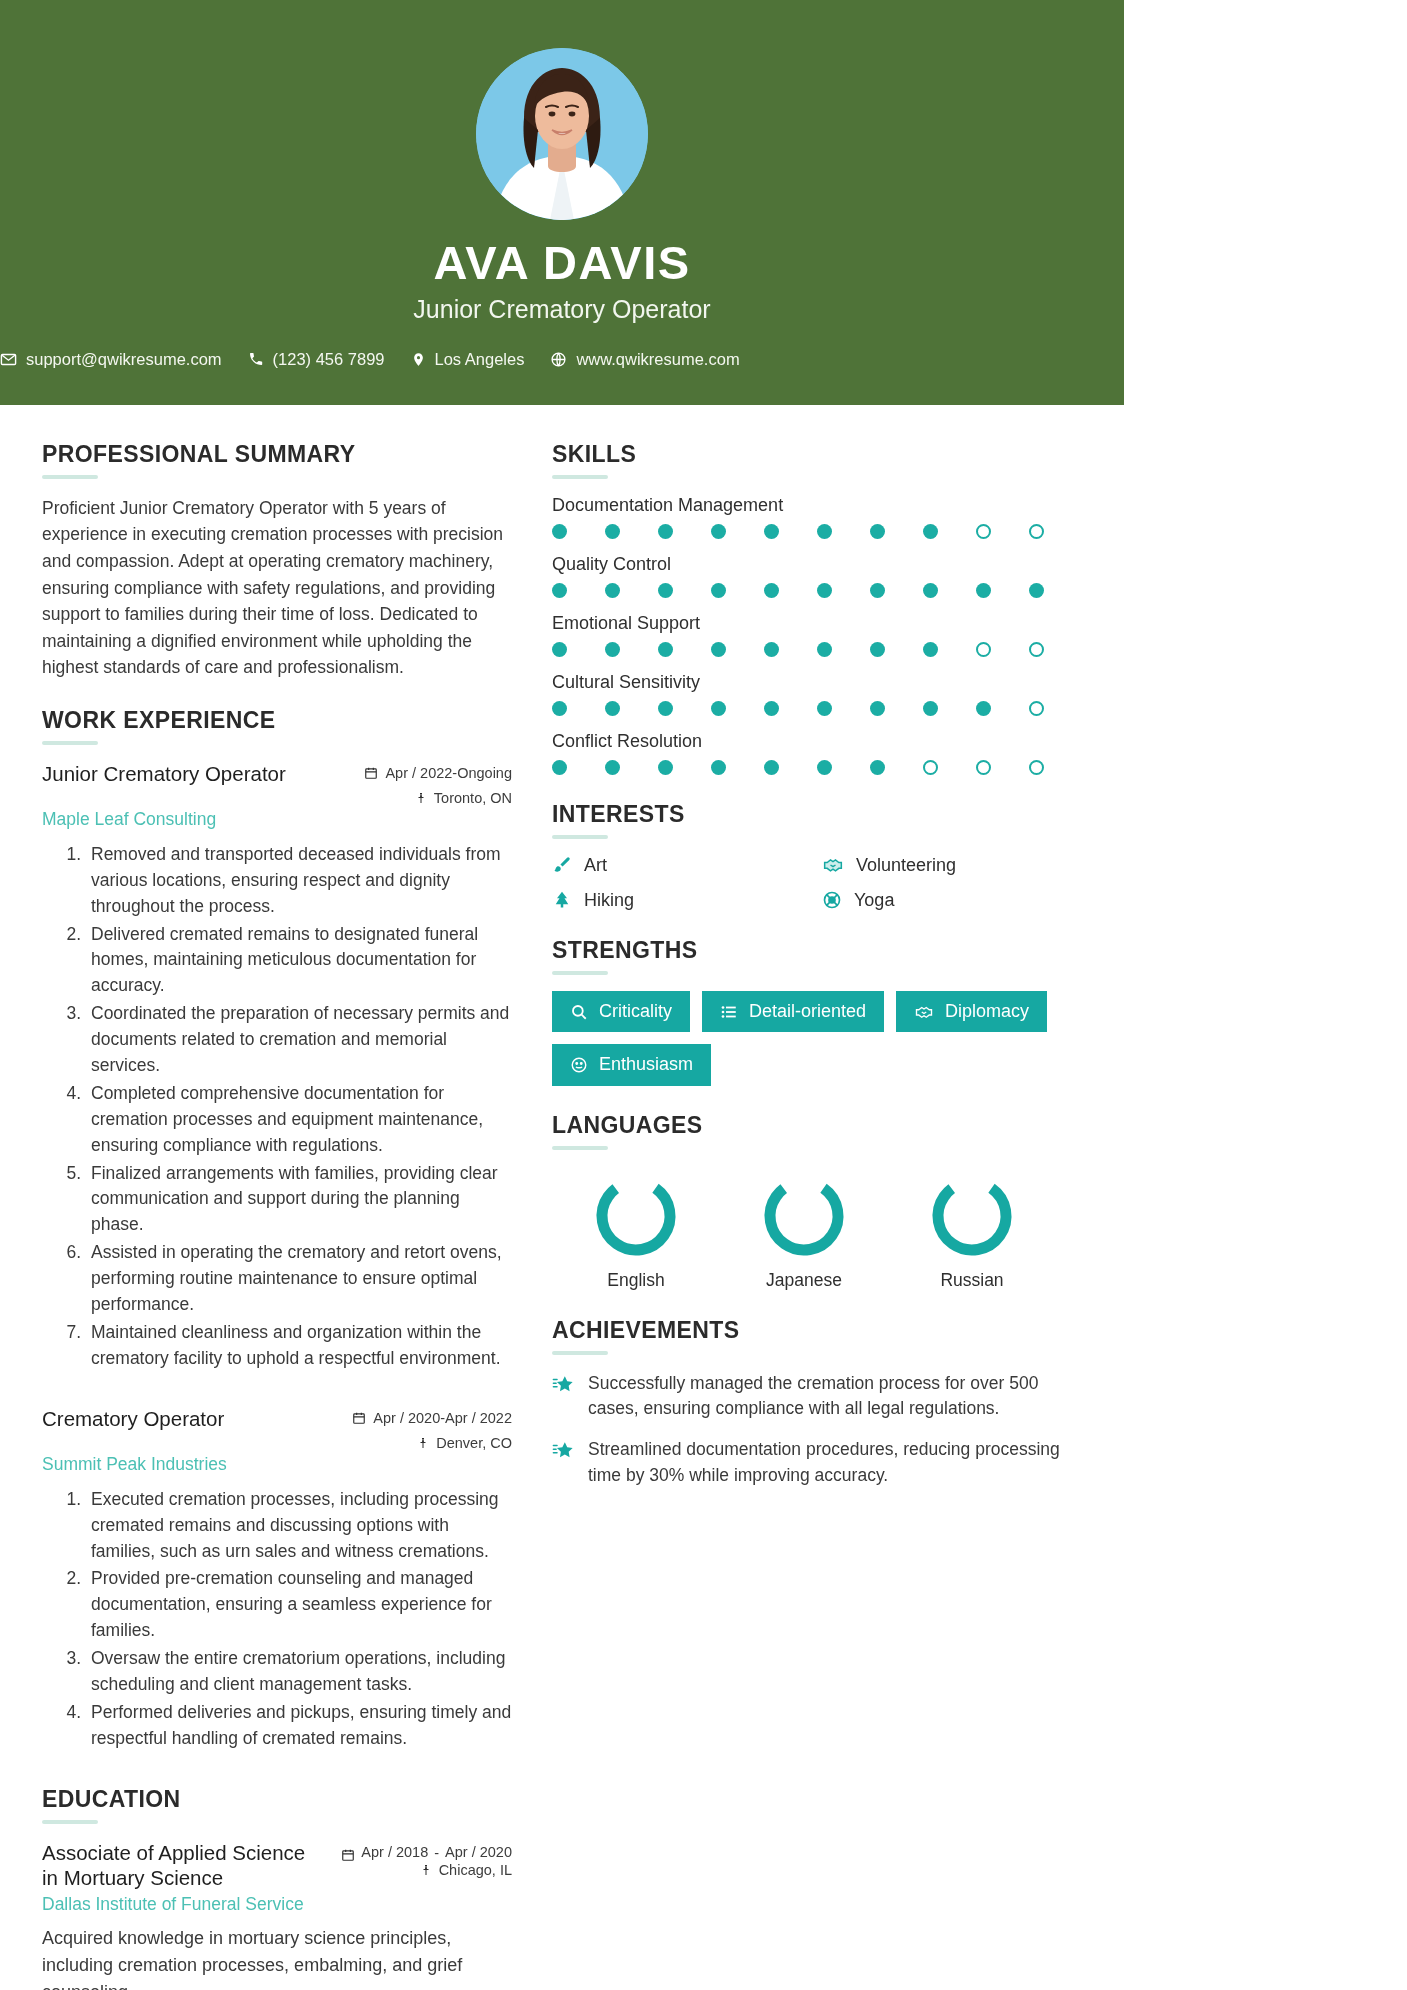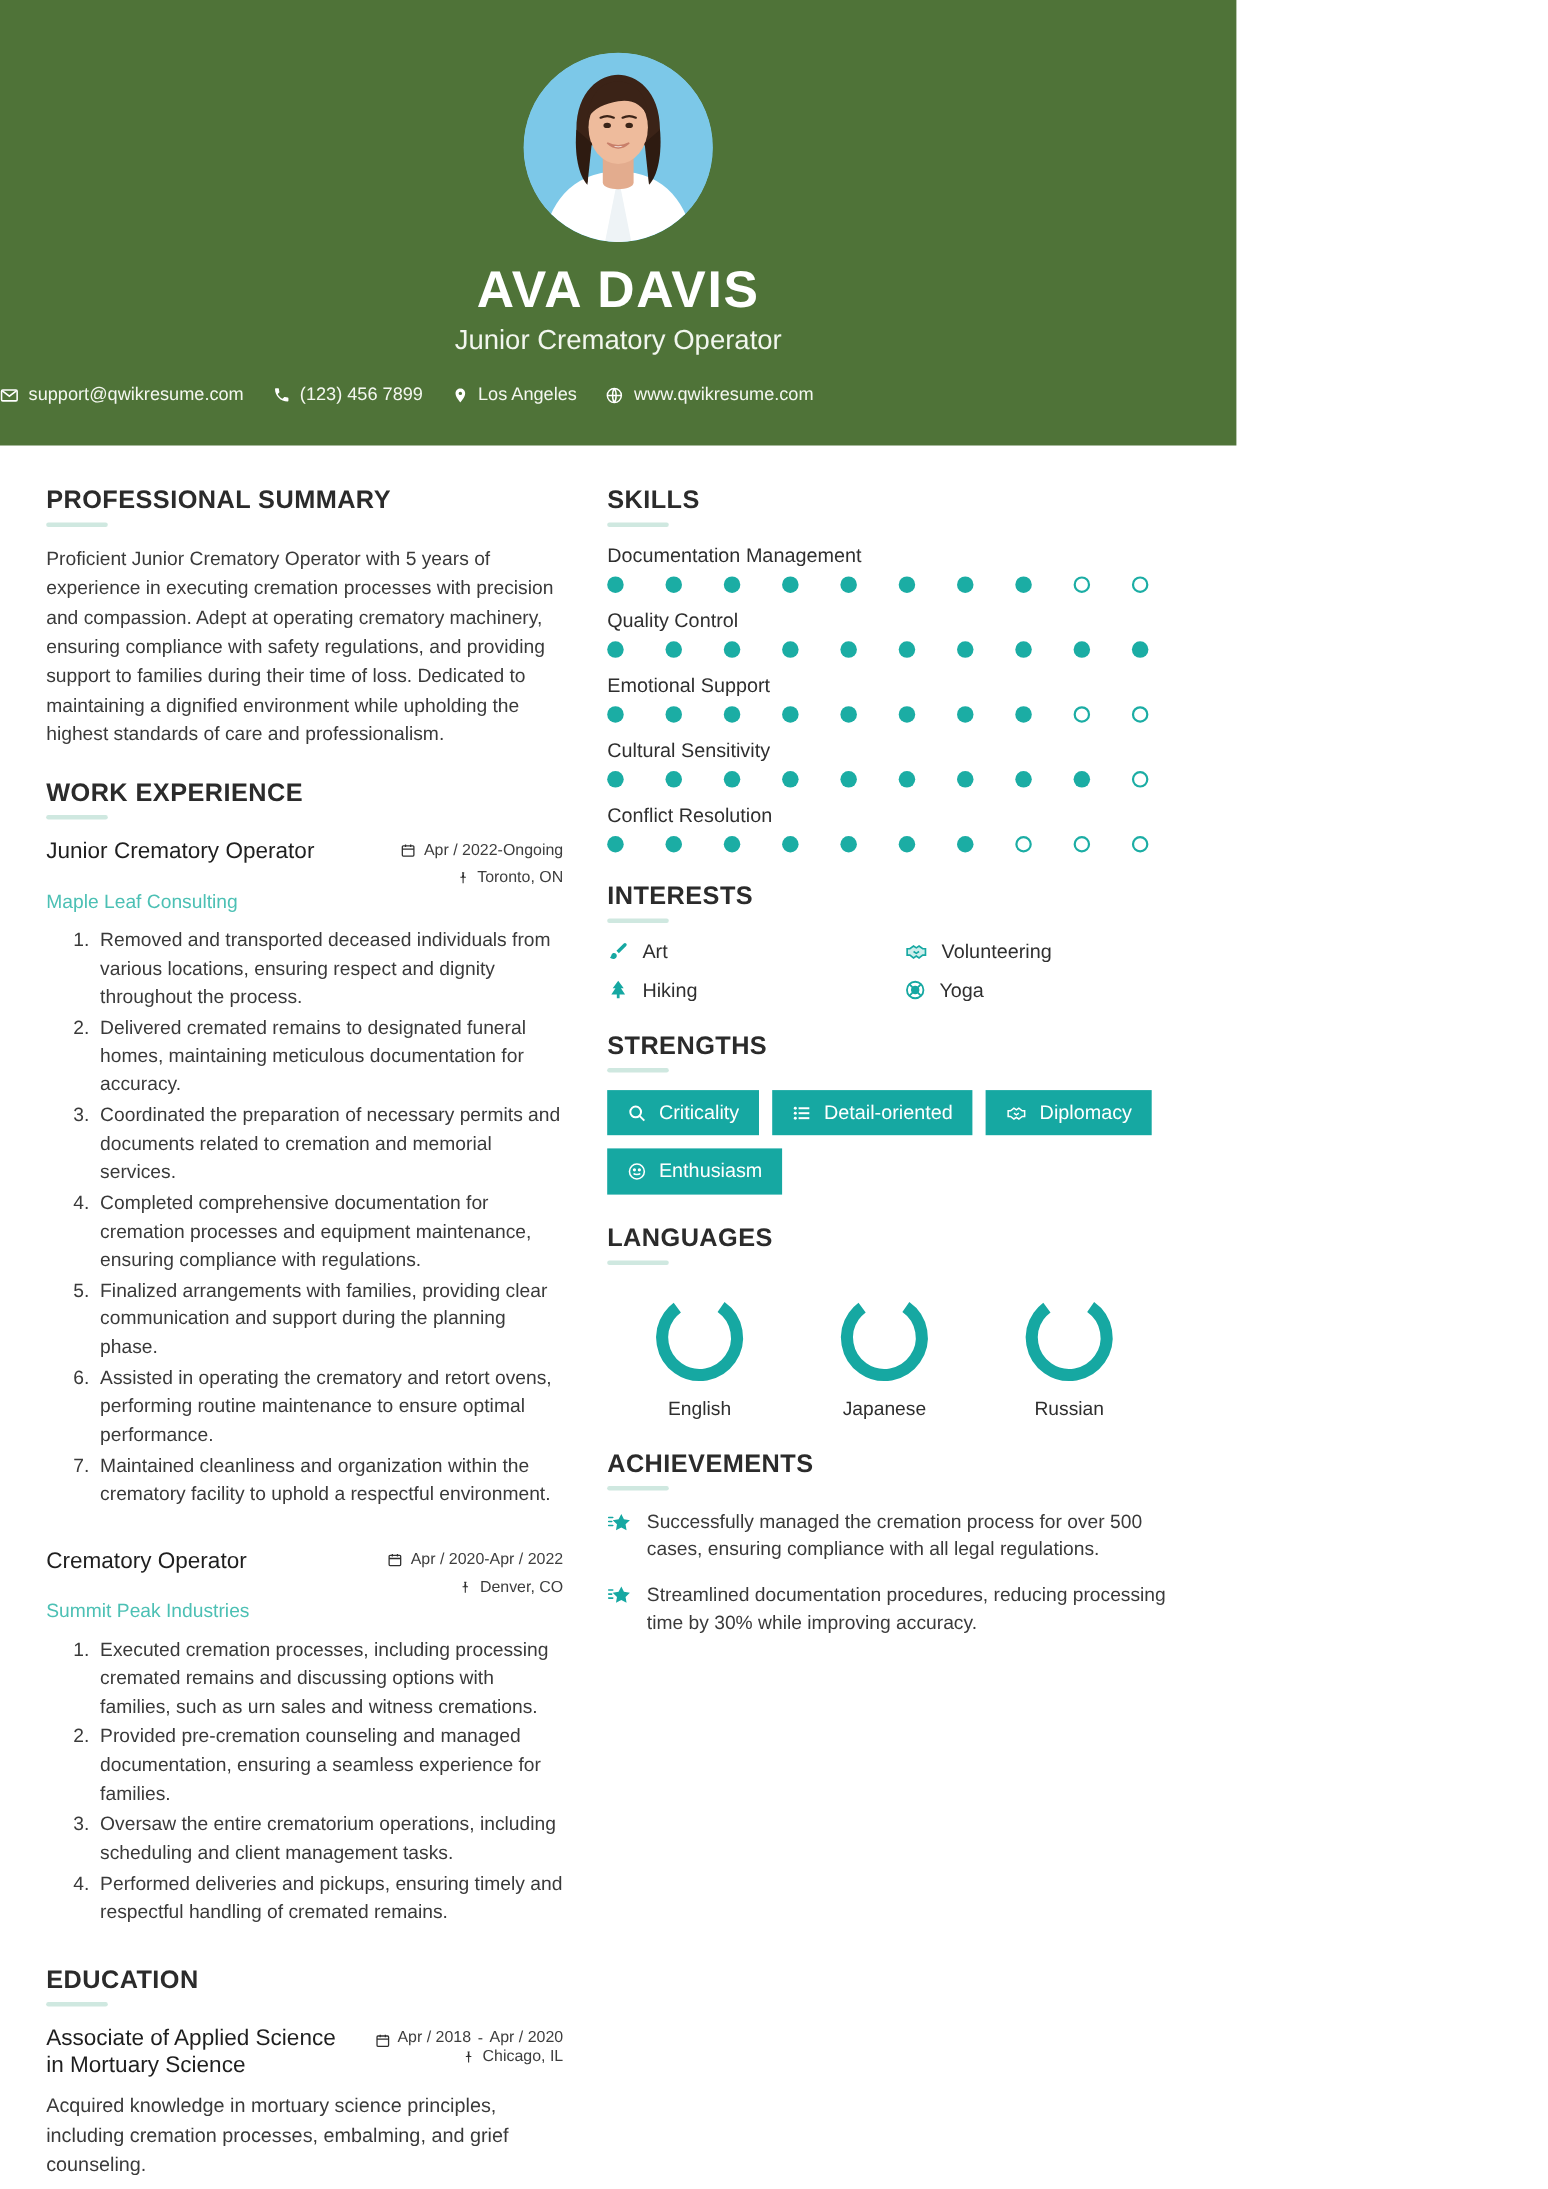--- a/index.html
+++ b/index.html
@@ -408,20 +408,21 @@
                 </div>
               </div>
               <div class="meta-line">
                 <svg width="12" height="14" viewBox="0 0 24 24" fill="#2f2f2f">
                   <path d="M14 2h-4v2h1l-1 6H7v2h4v10h2V12h4v-2h-3l-1-6h1z"></path>
                 </svg>
                 <span>Chicago, IL</span>
               </div>
             </div>
           </div>
+          <div class="entry-org">Dallas Institute of Funeral Service</div>
           <div class="entry-desc">Acquired knowledge in mortuary science principles, including cremation processes, embalming, and grief counseling.</div>
         </div>
       </div>
 
     </div>
 
     <div class="col-right">
 
       <div class="sec">
         <div class="sec-title">SKILLS</div>

